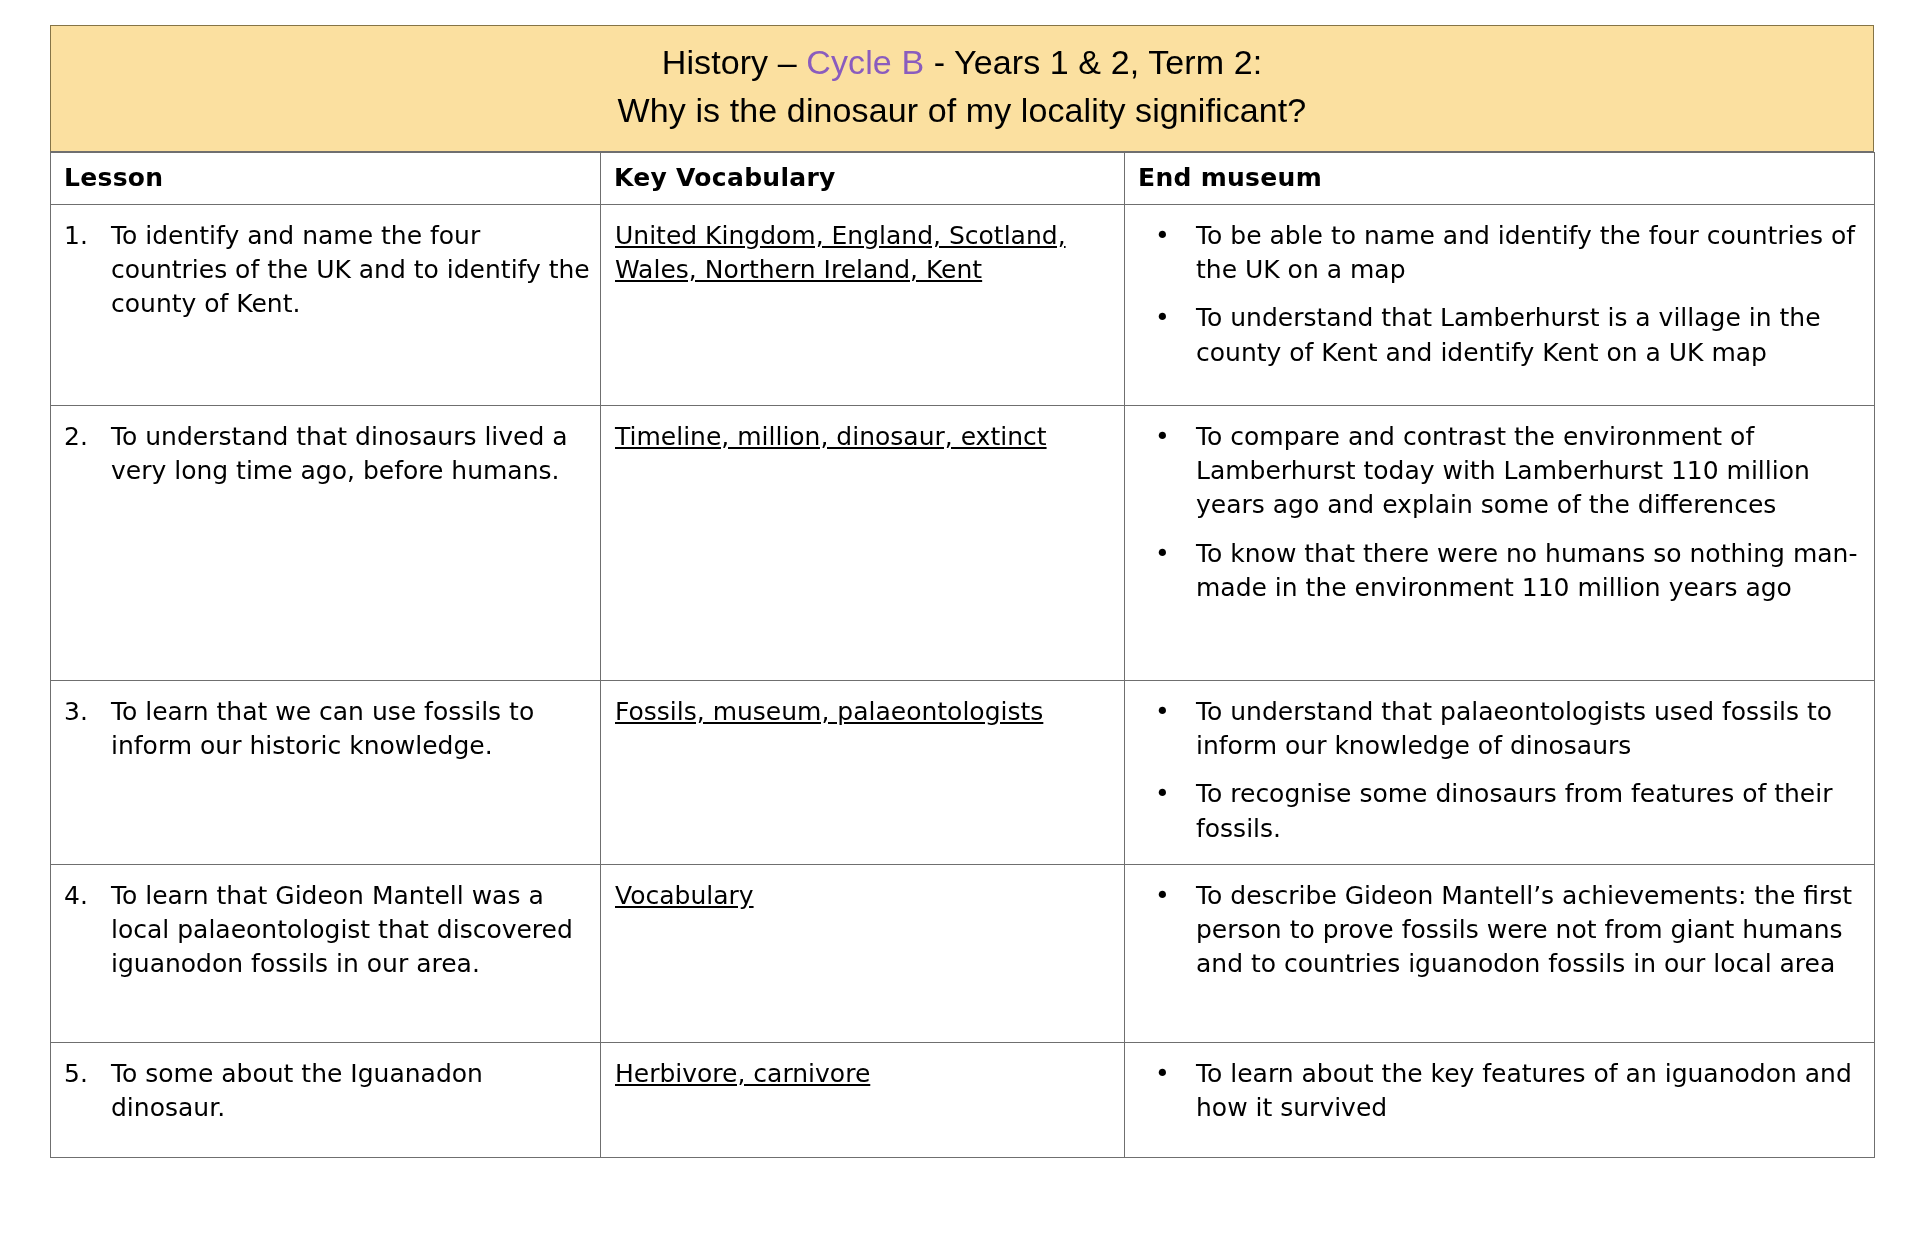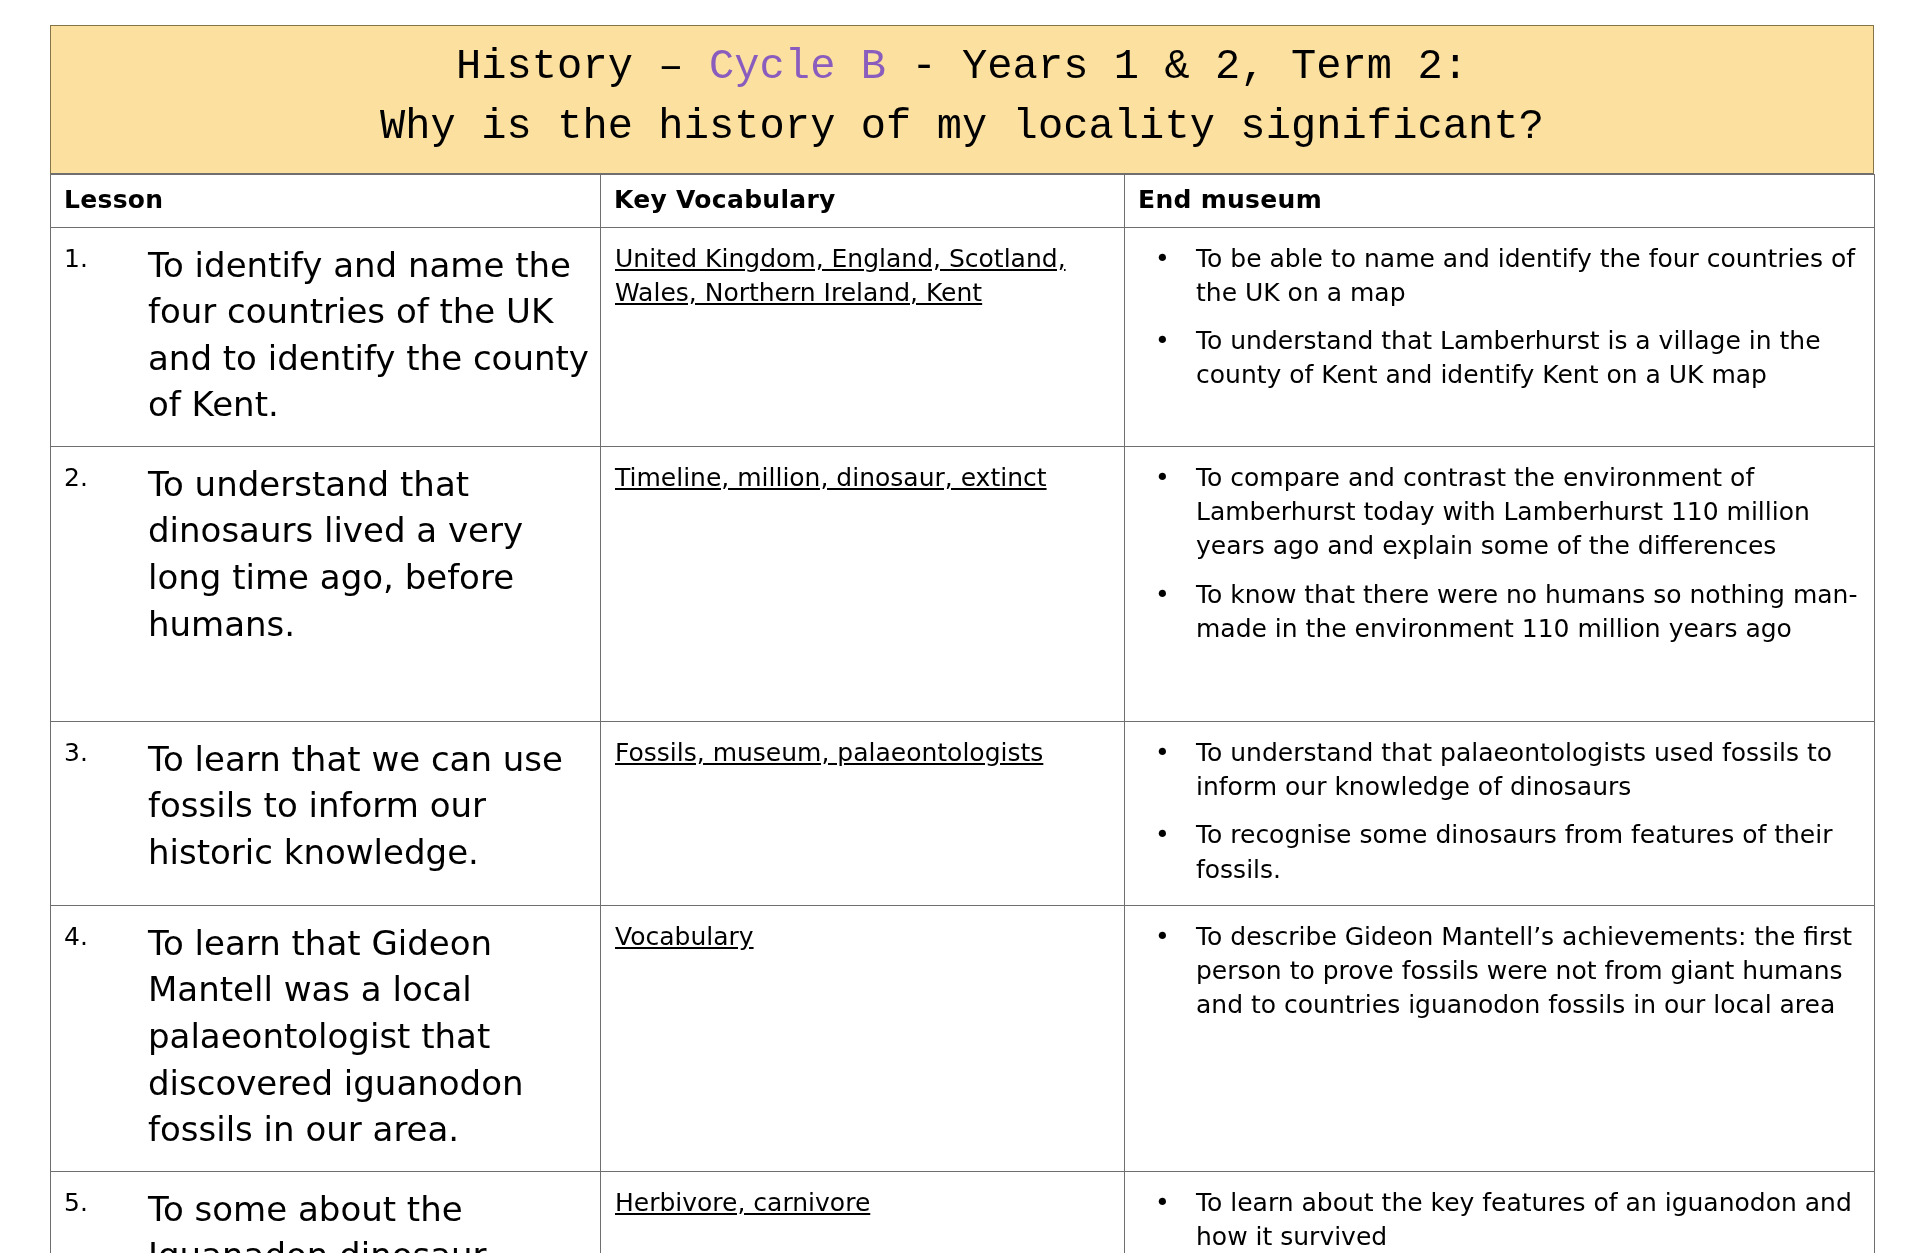--- a/index.html
+++ b/index.html
@@ -32,22 +32,22 @@
   
   .title-banner {
     background: #fbe0a0;
     border: 1px solid #857446;
     border-bottom: 1px solid #6f6f6f;
     box-sizing: border-box;
     padding: 12px 20px 16px 20px;
     text-align: center;
   }
   .title-line {
-    font-family: Liberation Mono, monospace;
-    font-size: 42px;
+    font-family: Liberation Sans, sans-serif;
+    font-size: 34px;
     line-height: 1.42;
     color: #000000;
     letter-spacing: 0.1px;
     white-space: nowrap;
   }
   .title-line .cycle {
     color: #8a5cbe;
   }
 
   
@@ -90,23 +90,22 @@
     align-items: flex-start;
   }
   .lesson-num {
     flex: 0 0 auto;
     width: 47px;
     font-size: 25px;
     line-height: 1.37;
   }
   .lesson-text {
     flex: 1 1 auto;
-    font-size: 34px;
-    line-height: 1.37;
-    margin-left: 37px;
+    font-size: 25px;
+    line-height: 1.37;
   }
 
   
   .vocab-cell {
     padding: 14px 12px 18px 14px;
     text-decoration: underline;
   }
   .vocab-text {
     font-size: 25px;
     line-height: 1.37;
@@ -147,21 +146,21 @@
   tr.r5 .lesson-cell, tr.r5 .vocab-cell, tr.r5 .end-cell { min-height: 82px; }
 </style>
 </head>
 <body>
 
 <div class="page">
   <div class="doc">
 
     <div class="title-banner">
       <div class="title-line"><span>History – </span><span class="cycle">Cycle B</span><span> - Years 1 &amp; 2, Term 2:</span></div>
-      <div class="title-line">Why is the history of my locality significant?</div>
+      <div class="title-line">Why is the dinosaur of my locality significant?</div>
     </div>
 
     <table class="curriculum">
       <colgroup>
         <col class="c-lesson">
         <col class="c-vocab">
         <col class="c-end">
       </colgroup>
       <thead>
         <tr>

